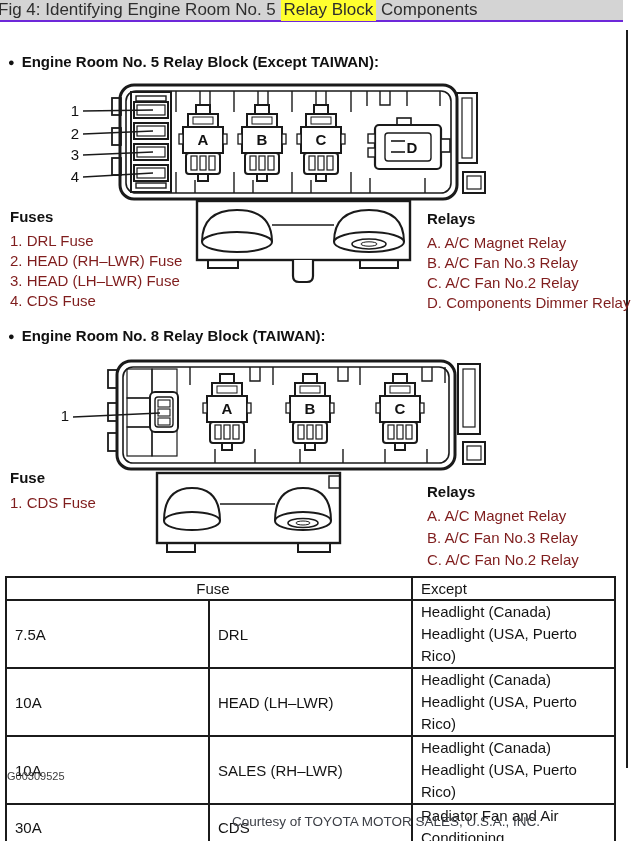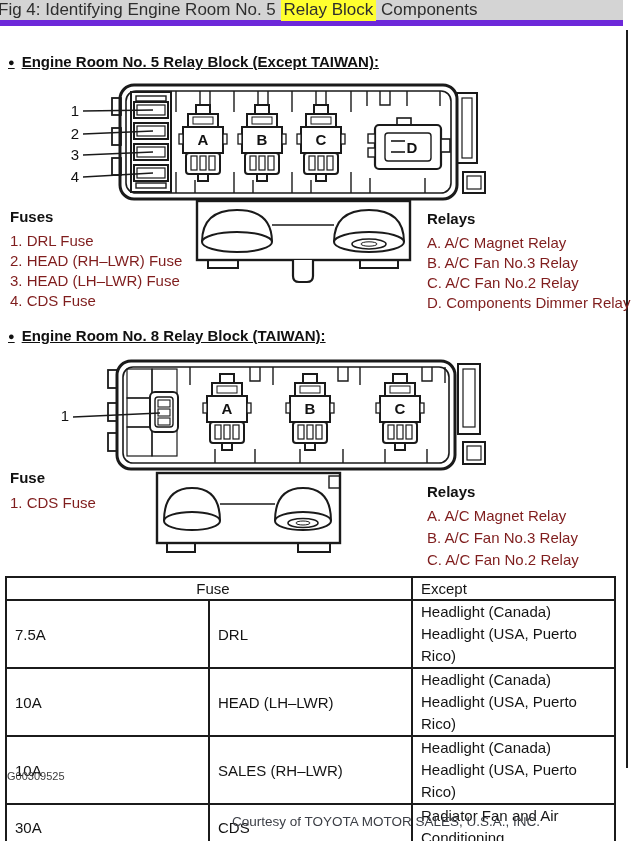--- a/index.html
+++ b/index.html
@@ -3,31 +3,31 @@
 <meta charset="utf-8">
 <style>
   html,body { margin:0; padding:0; background:#ffffff; }
   .page {
     position:relative; width:634px; height:841px; background:#ffffff;
     font-family:"Liberation Sans", sans-serif; color:#1a1a1a; overflow:hidden;
   }
   
   .titlebar {
     position:absolute; left:0; top:0; width:623px; height:20px;
-    background:#d4d4d4; border-bottom:6px solid #6d28d9;
+    background:#d4d4d4; border-bottom:2px solid #6d28d9;
   }
   .titlebar .t {
     position:absolute; left:-2px; top:0; line-height:20px; white-space:nowrap;
     font-size:17px; color:#2e2e2e;
   }
   .hl { background:#ffff2e; padding:1px 3px 2px 3px; }
   
   .edge-line { position:absolute; left:626px; top:30px; width:2px; height:738px; background:#1c1c1c; }
   
-  .section-heading { position:absolute; left:8px; font-weight:bold; font-size:15px; color:#111; white-space:nowrap;text-decoration:underline; }
+  .section-heading { position:absolute; left:8px; font-weight:bold; font-size:15px; color:#111; white-space:nowrap; }
   .section-heading .bullet { font-size:11px; margin-right:7px; vertical-align:1px; }
   
   .subhead { position:absolute; font-weight:bold; font-size:15px; color:#111; }
   .list { position:absolute; font-size:15px; line-height:20px; color:#7f1d1d; white-space:nowrap; }
   .list.lh22 { line-height:22px; }
   
   .diag { position:absolute; pointer-events:none; }
   .diag text { font-family:"Liberation Sans", sans-serif; fill:#111; }
   .diag .lbl { font-size:15px; font-weight:bold; }
   .diag .num { font-size:15px; font-weight:normal; }

